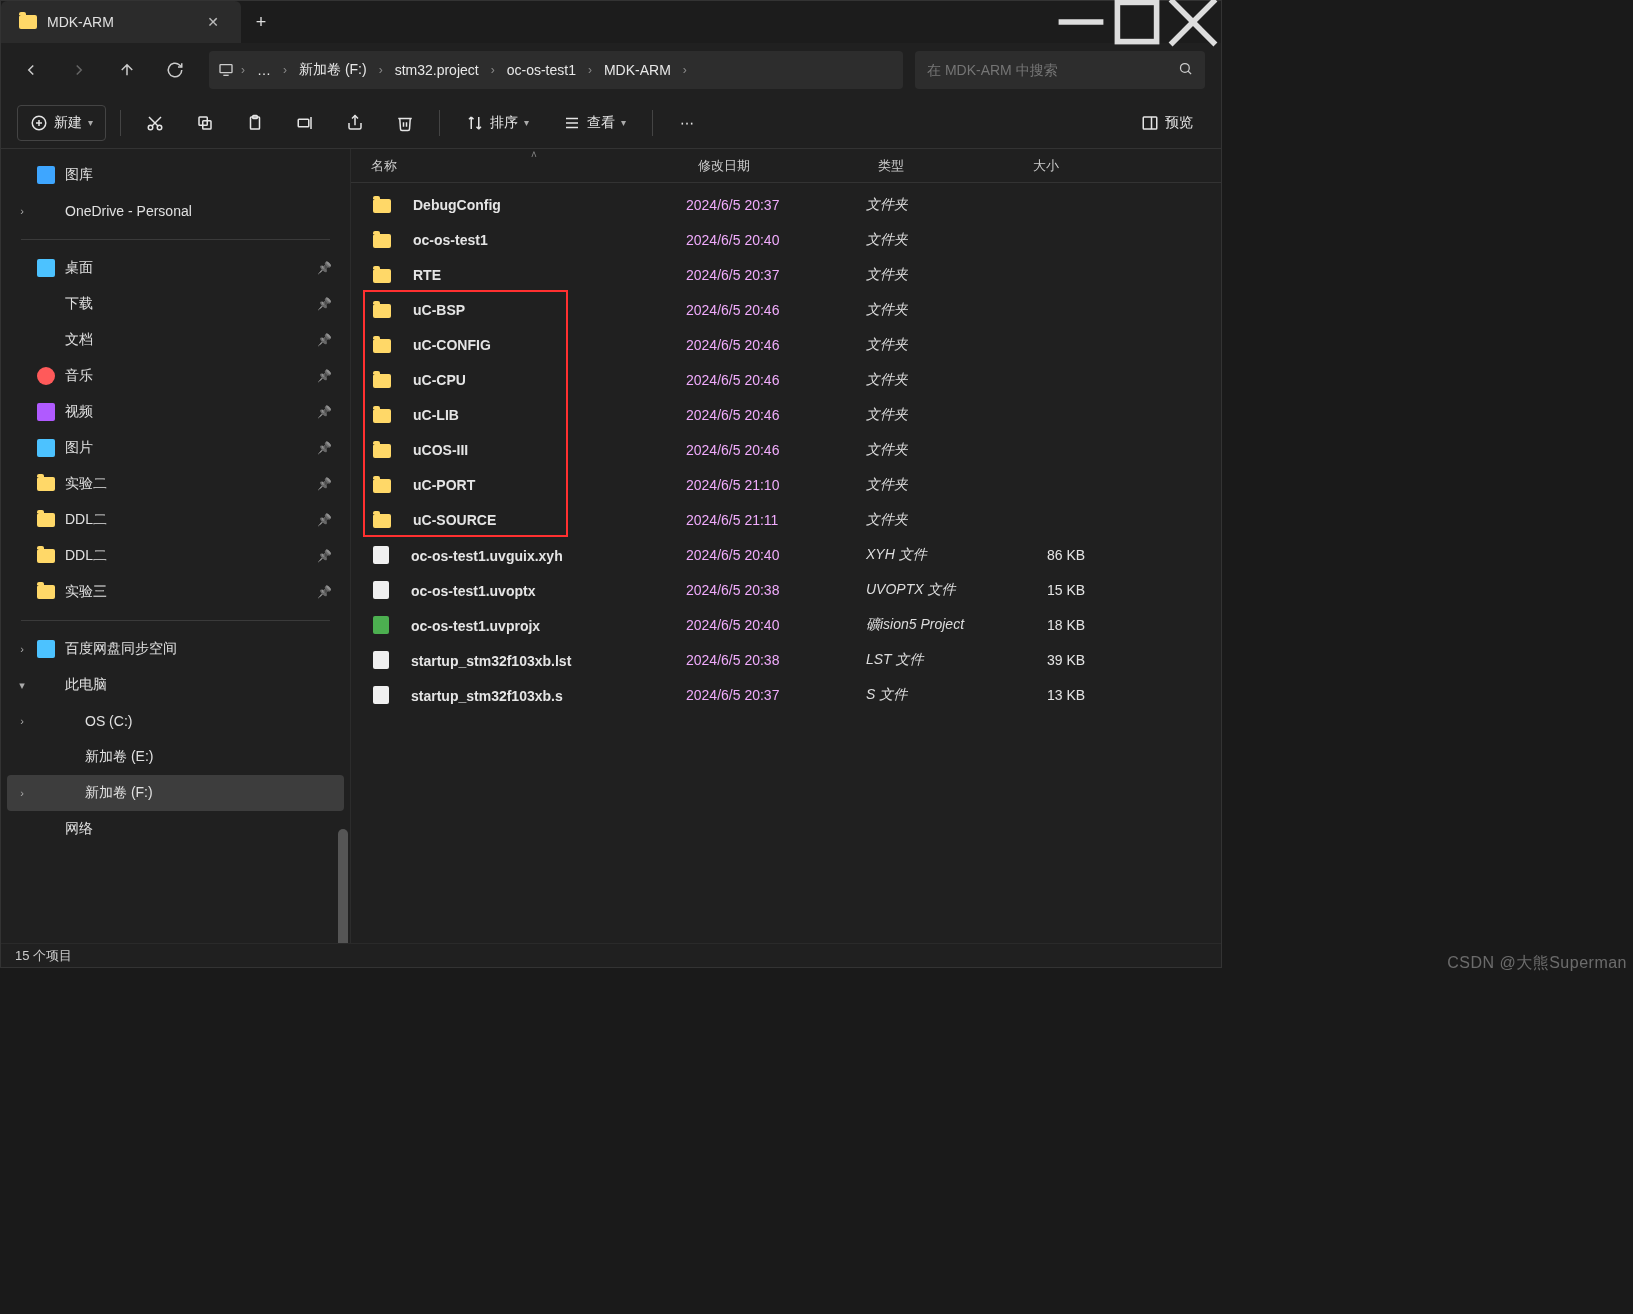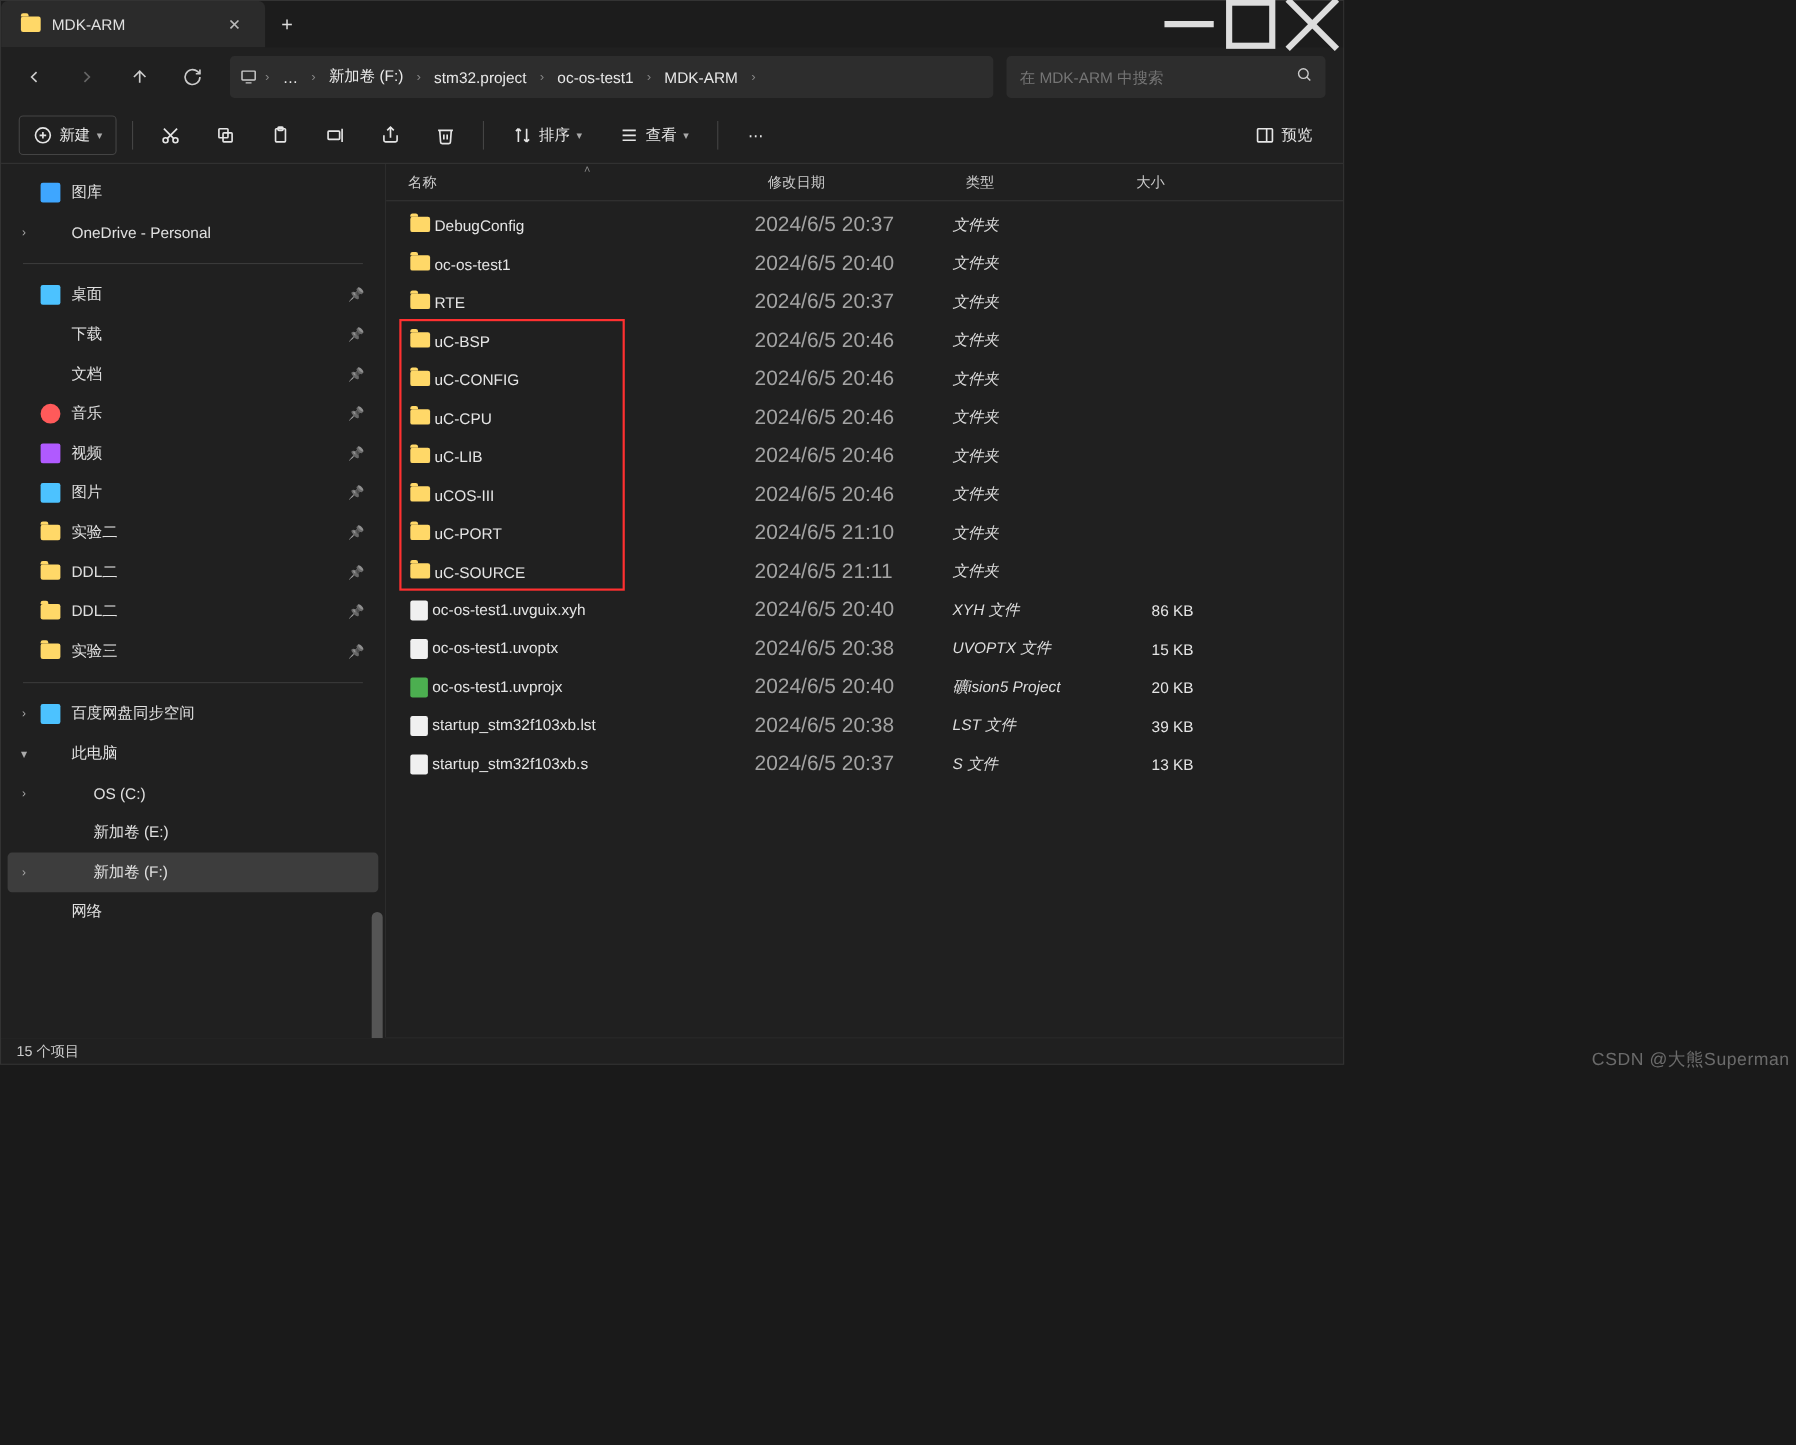--- a/index.html
+++ b/index.html
@@ -54,22 +54,22 @@
 .content { flex:1; display:flex; flex-direction:column; overflow:hidden;}
 .cols { height: 34px; display:flex; align-items:center; border-bottom:1px solid #333; font-size:13px; color:#ccc; position:relative;}
 .col { padding: 0 12px; border-right: 1px solid transparent; }
 .col.c1 { width: 335px; padding-left: 20px; }
 .col.c2 { width: 180px; }
 .col.c3 { width: 155px; }
 .col.c4 { width: 100px; text-align:left;}
 .sort-arrow { position:absolute; left: 180px; top:0; font-size:10px; color:#888;}
 .rows { flex:1; overflow-y:auto; position:relative; padding-top: 4px;}
 .row { height: 35px; display:flex; align-items:center; font-size:14px; color:#e5e5e5;}
-.row .c1 { width:335px; padding-left: 22px; display:flex; align-items:flex-start; gap:4px;}
-.row .c2 { width:180px; color:#a3a3a3; font-size: 19px;}
+.row .c1 { width:335px; padding-left: 22px; display:flex; align-items:flex-end; gap:22px;font-weight:bold;}
+.row .c2 { width:180px; color:#f0abfc; font-size: 14px;}
 .row .c3 { width:155px; color:#ddd;font-style:italic;}
 .row .c4 { width:100px; text-align:center; padding-right: 10px;}
 .fico { width:18px; height:14px; background:#ffd868; border-radius:2px; position:relative; flex-shrink:0;}
 .fico::before { content:""; position:absolute; top:-3px; left:0; width:7px; height:3px; background:#ffd868; border-radius:2px 2px 0 0;}
 .fileico { width:16px; height:18px; background:#f0f0f0; border-radius:2px; flex-shrink:0; position:relative;}
 .fileico.proj { background:#4caf50;}
 .highlight-box { position:absolute; border:2px solid #ff3030; pointer-events:none; }
 .status { height: 24px; padding: 0 14px; font-size: 13px; color:#ccc; display:flex; align-items:center; border-top: 1px solid #2a2a2a;}
 .watermark { position:absolute; right: 6px; bottom: 340px; color: rgba(220,220,220,0.42); font-size: 16px; letter-spacing: 0.5px;}
 .sb-scroll-thumb { position:absolute; right:2px; top: 680px; width:10px; height: 120px; background:#555; border-radius:5px;}
@@ -446,21 +446,21 @@
             <div class="c3">UVOPTX 文件</div>
             <div class="c4">15 KB</div>
           </div>
           <div class="row">
             <div class="c1">
               <span class="fileico proj"></span>
               <span>oc-os-test1.uvprojx</span>
             </div>
             <div class="c2">2024/6/5 20:40</div>
             <div class="c3">礦ision5 Project</div>
-            <div class="c4">20 KB</div>
+            <div class="c4">18 KB</div>
           </div>
           <div class="row">
             <div class="c1">
               <span class="fileico"></span>
               <span>startup_stm32f103xb.lst</span>
             </div>
             <div class="c2">2024/6/5 20:38</div>
             <div class="c3">LST 文件</div>
             <div class="c4">39 KB</div>
           </div>

